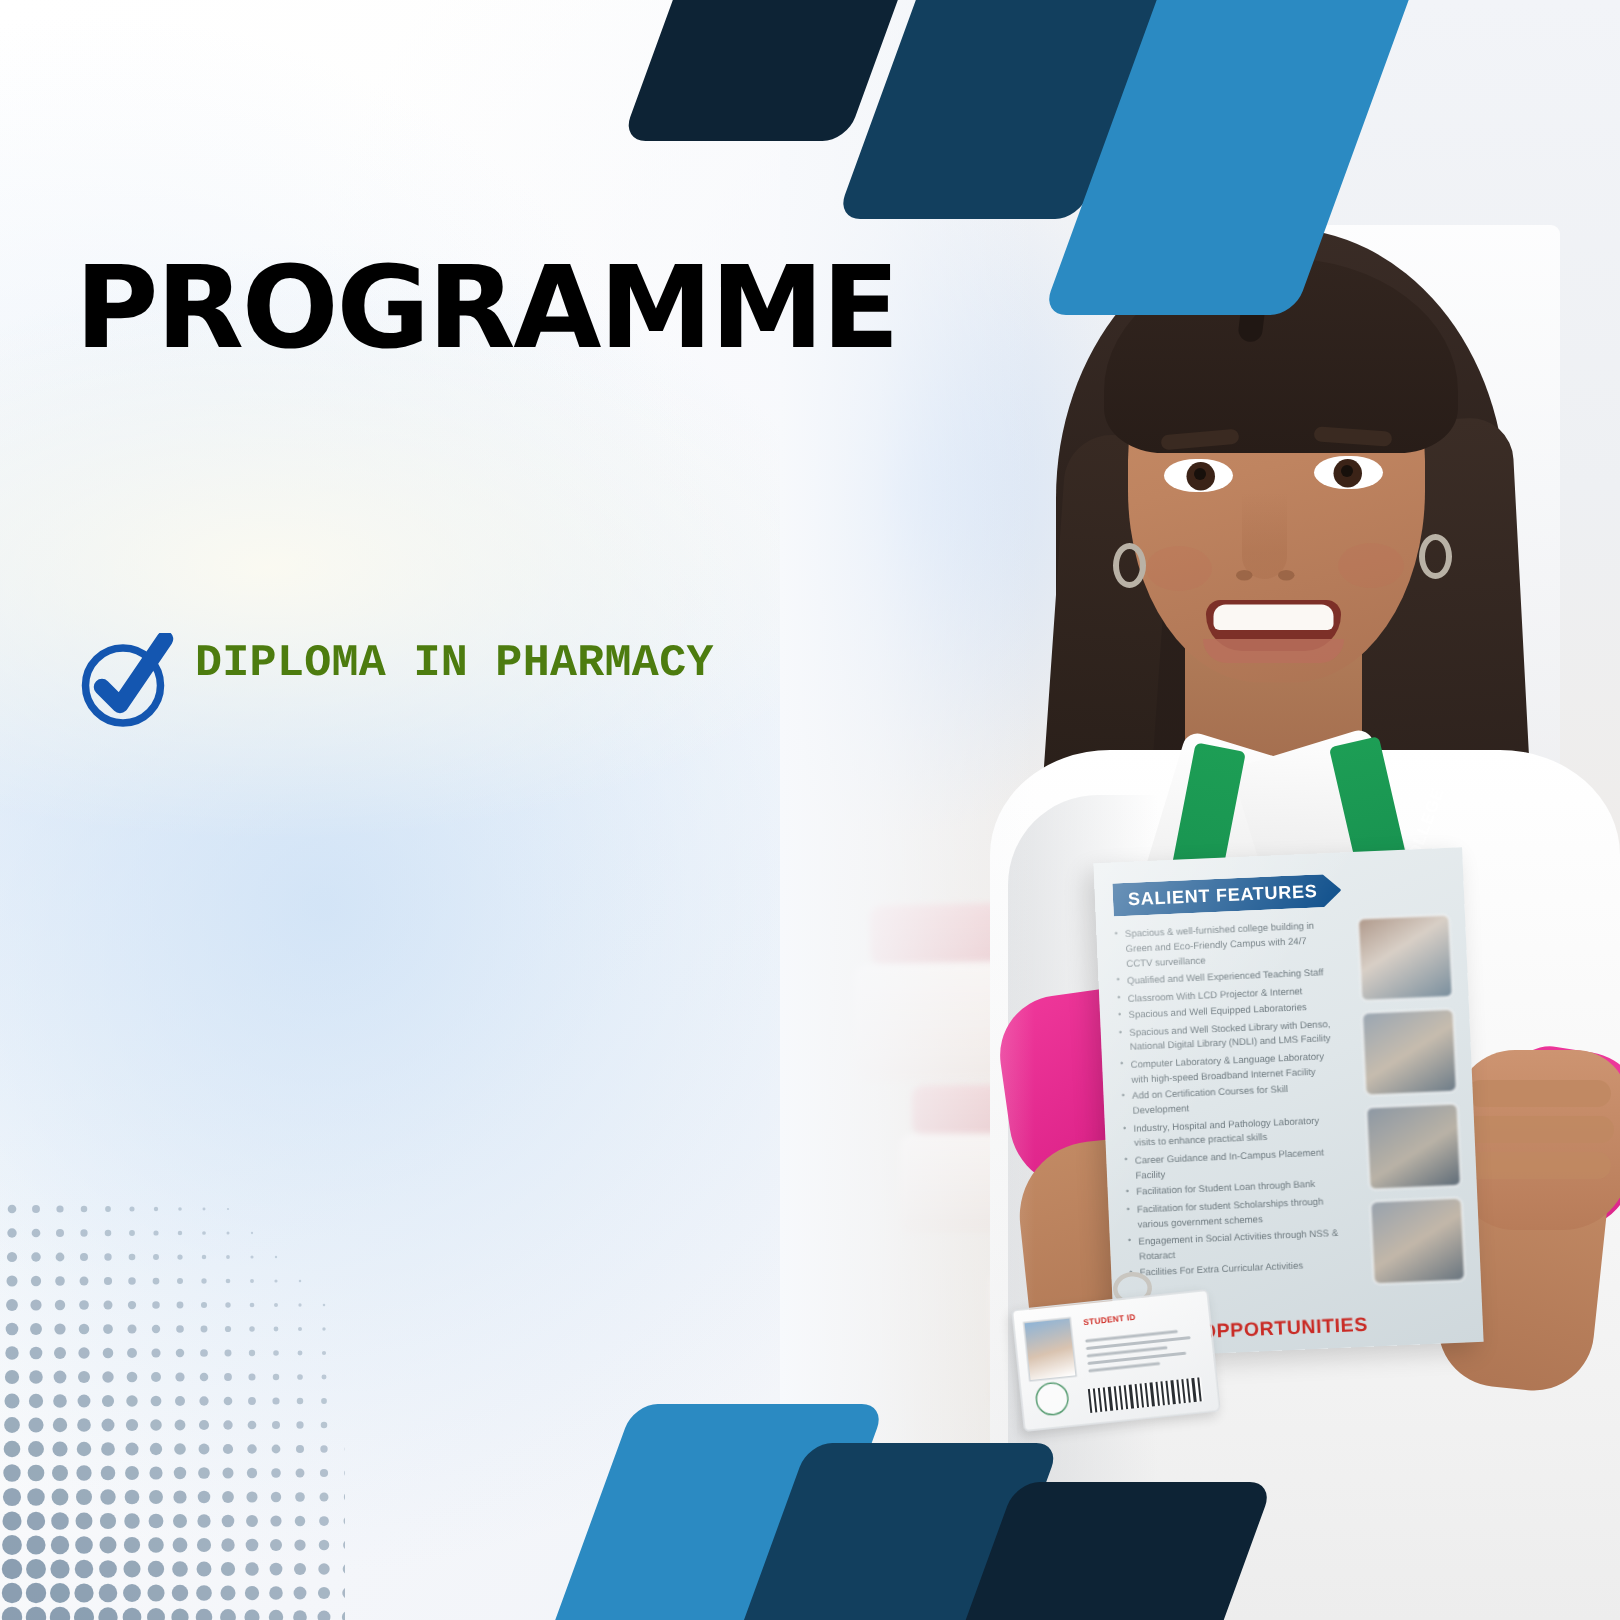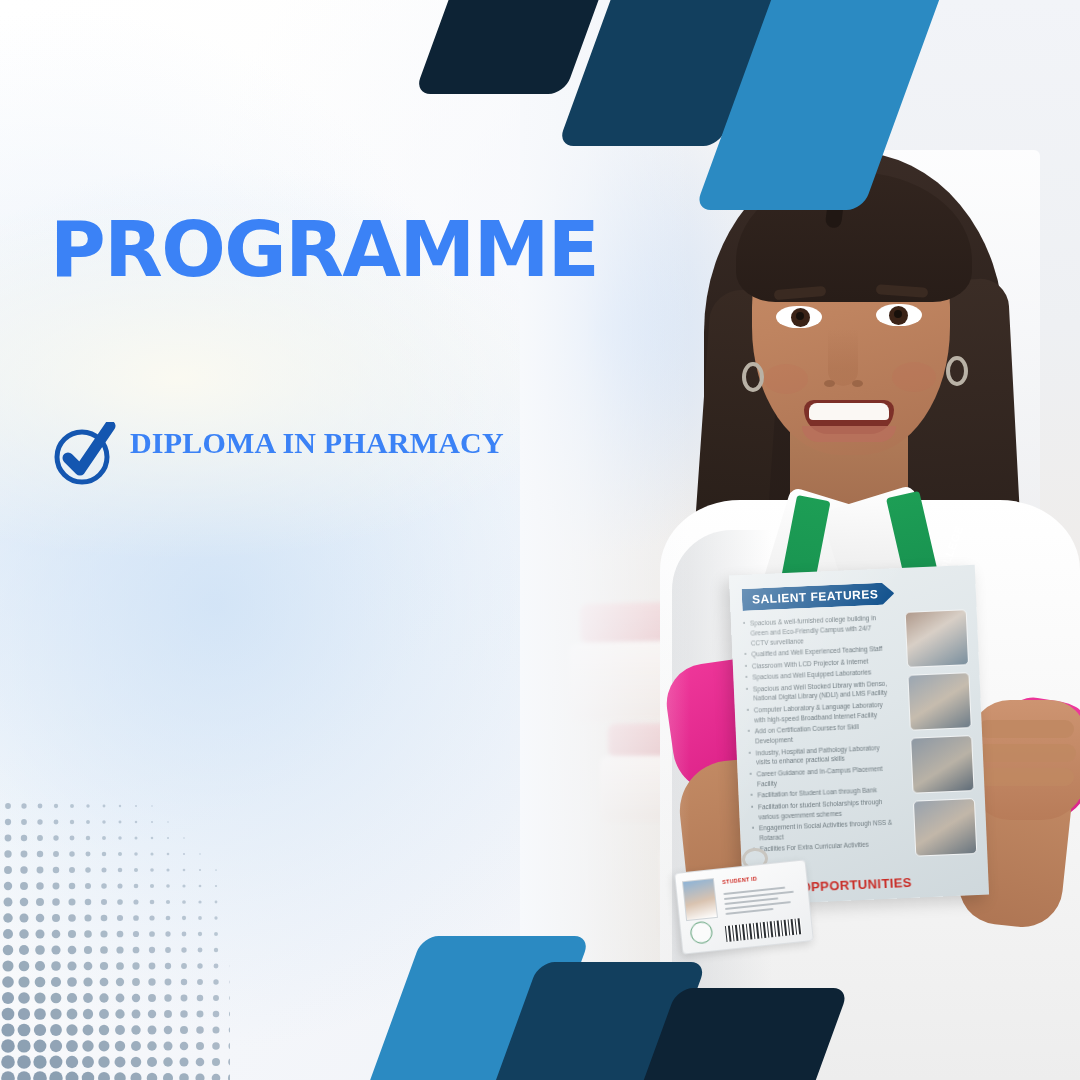--- a/index.html
+++ b/index.html
@@ -345,36 +345,35 @@
   
   .content { position:absolute; left:0; top:0; width:780px; height:1080px; }
 
   .title {
     position:absolute; left:50px; top:168px;
     font-family:"DejaVu Sans","Liberation Sans",sans-serif;
     font-weight:900;
     font-size:76px;
     line-height:0.98;
     letter-spacing:-1.5px;
-    color:#3b82f6;
+    color:#000000;
     text-transform:uppercase;
-    margin-top:45px;
   }
   .title .l2 { display:block; }
 
   .list { position:absolute; left:52px; top:418px; width:700px; }
   .list-item { display:flex; align-items:flex-start; margin-bottom:42px; }
   .check-icon { flex:0 0 auto; width:66px; height:64px; margin-right:12px; margin-top:4px; }
   .item-lines {
-    font-family:Liberation Serif, serif;
+    font-family:Liberation Mono, monospace;
     font-weight:800;
     font-size:30px;
     line-height:1.42;
     letter-spacing:0.2px;
-    color:#3b82f6;
+    color:#4d7c0f;
     text-transform:uppercase;
     padding-top:4px;
   }
   .item-lines .ln { display:block; white-space:nowrap; }
 
   .apply-btn {
     position:absolute; left:55px; top:773px;
     width:437px; height:50px;
     background:linear-gradient(180deg,#8fc0e0 0%, #7cb4d8 55%, #74aed4 100%);
     display:flex; align-items:center; justify-content:center;

